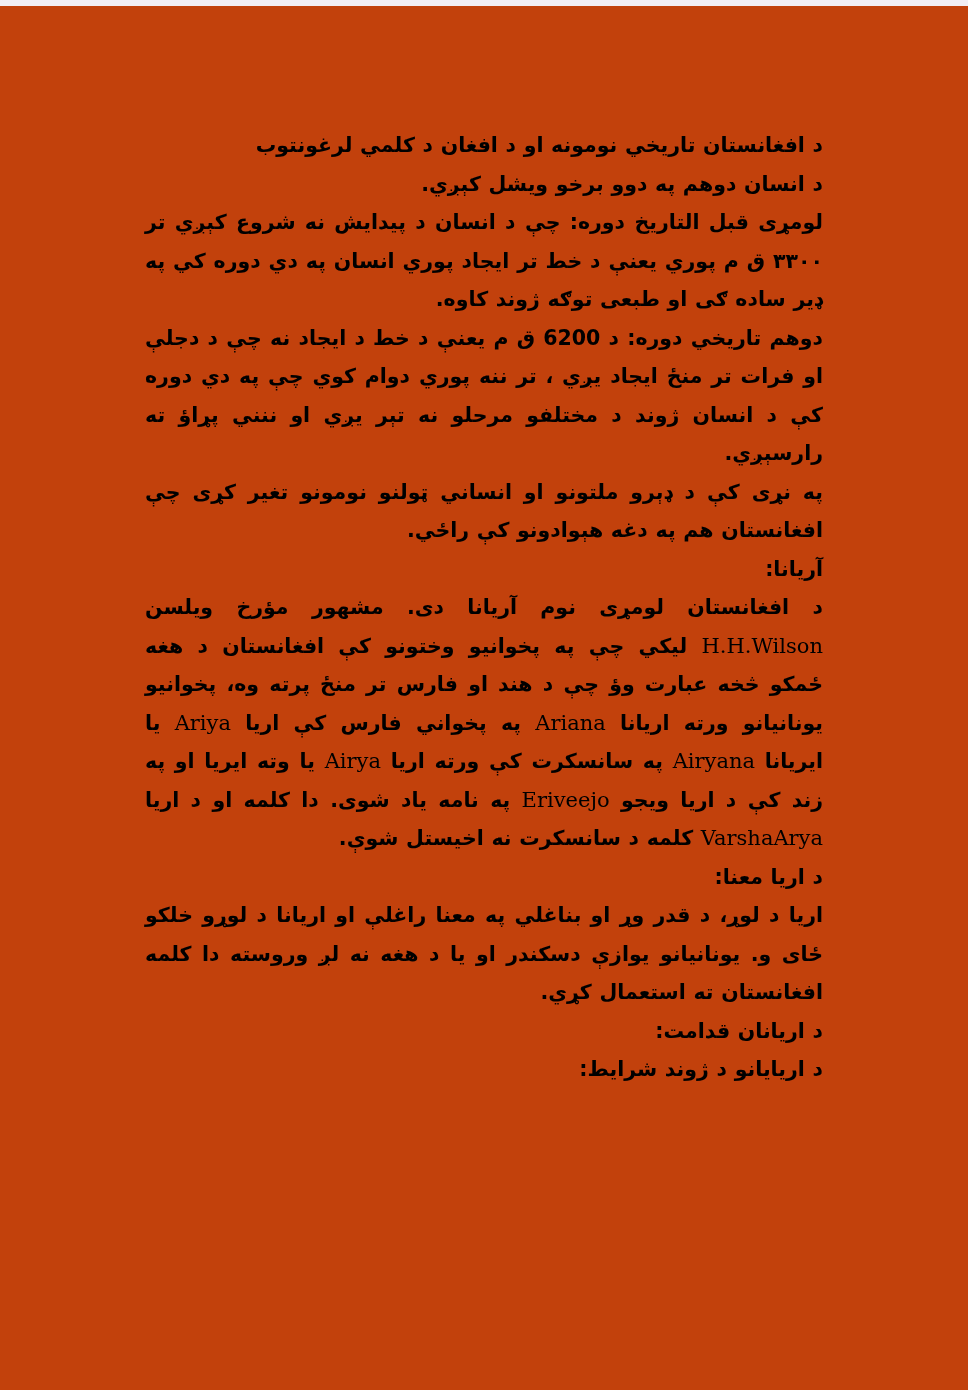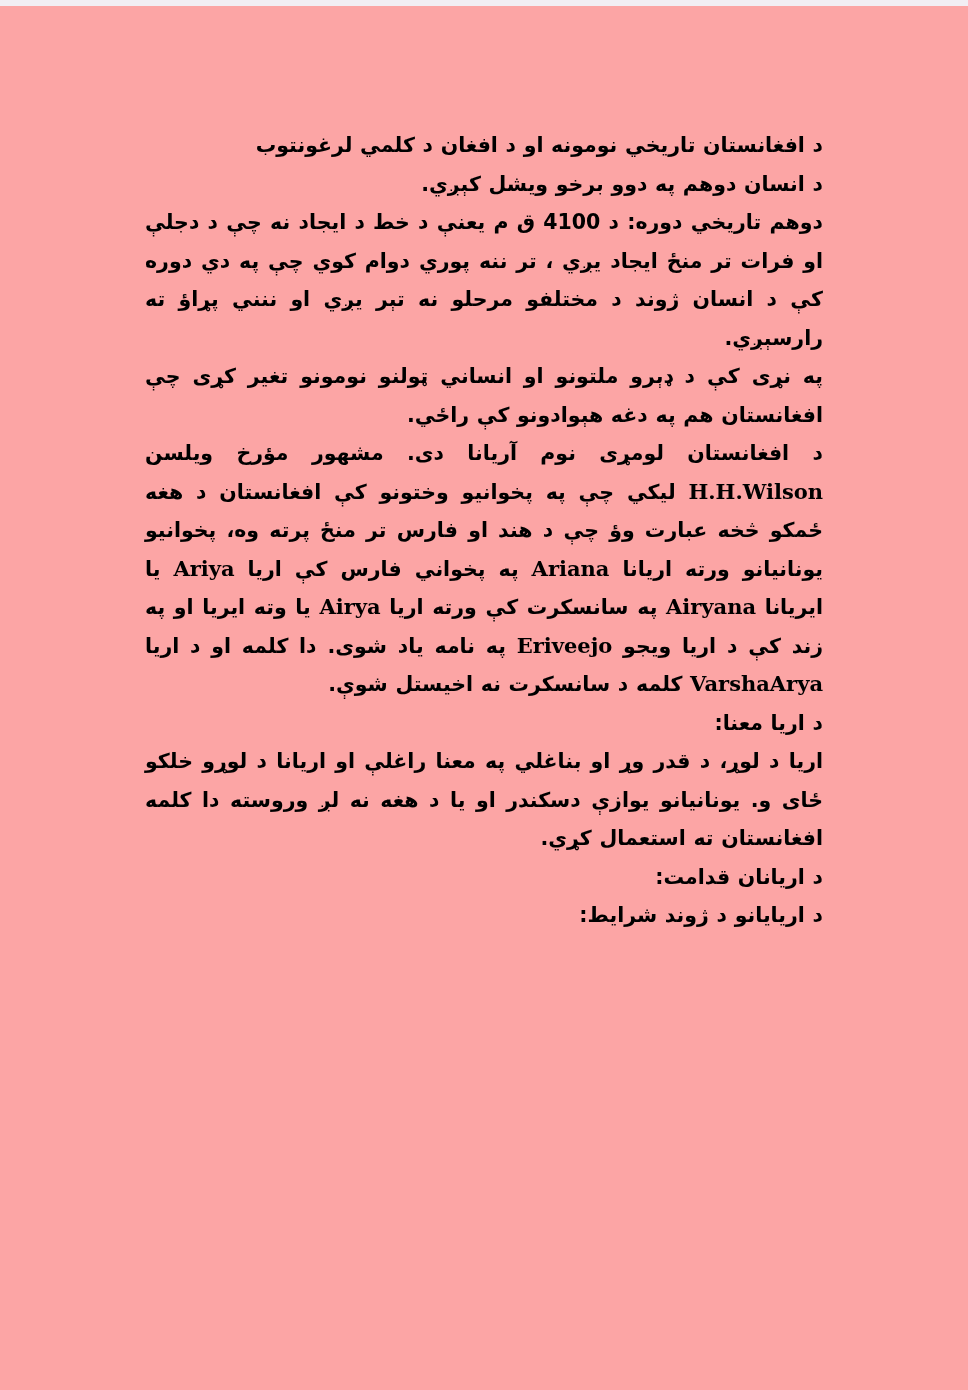--- a/index.html
+++ b/index.html
@@ -8,21 +8,21 @@
     padding: 0;
     background: #ffffff;
   }
   body {
     font-family: "DejaVu Sans", sans-serif;
   }
   .page {
     position: relative;
     width: 968px;
     height: 1390px;
-    background: #fca5a5;
+    background: #c2410c;
     overflow: hidden;
     box-sizing: border-box;
   }
   .top-band {
     position: absolute;
     top: 0;
     left: 0;
     width: 968px;
     height: 6px;
     background: #f2eef4;
@@ -52,46 +52,48 @@
     word-spacing: 0.5px;
   }
   
   p.single {
     text-align: right;
     text-align-last: right;
   }
   
   .latin {
     font-family: "DejaVu Serif", serif;
-    font-weight: 700;
+    font-weight: 400;
     direction: ltr;
     unicode-bidi: embed;
     font-size: 21px;
   }
 </style>
 </head>
 <body>
 
 <div class="page">
 
   <div class="top-band"></div>
 
   <div class="content">
 
     <p class="para single">د افغانستان تاريخي نومونه او د افغان د کلمي لرغونتوب</p>
 
     <p class="para single">د انسان دوهم په دوو برخو ويشل کېږي.</p>
 
+    <p class="para">لومړی قبل التاريخ دوره:  چې د انسان د پيدايش نه شروع کېږي تر ٣٣٠٠ ق م پوري يعنې د خط تر ايجاد پوري انسان په دي دوره کي په ډير ساده ګی او طبعی توګه ژوند کاوه.</p>
 
-    <p class="para">دوهم تاريخي دوره: د 4100 ق م يعنې د خط د ايجاد نه چې د دجلې او فرات تر منځ ايجاد يږي ، تر ننه پوري دوام کوي چې په دي دوره کې د انسان ژوند د مختلفو مرحلو نه تېر يږي او ننني پړاؤ ته رارسېږي.</p>
+    <p class="para">دوهم تاريخي دوره: د 6200 ق م يعنې د خط د ايجاد نه چې د دجلې او فرات تر منځ ايجاد يږي ، تر ننه پوري دوام کوي چې په دي دوره کې د انسان ژوند د مختلفو مرحلو نه تېر يږي او ننني پړاؤ ته رارسېږي.</p>
 
 
     <p class="para">په نړی کې د ډېرو ملتونو او انساني ټولنو نومونو تغير کړی چې افغانستان هم په دغه هېوادونو کې راځي.</p>
 
 
+    <p class="para single">آريانا:</p>
 
     <p class="para"><span>د افغانستان لومړی نوم آريانا دی. مشهور مؤرخ ويلسن </span><span class="latin">H.H.Wilson</span><span> ليکي چې په پخوانيو وختونو کې افغانستان د هغه ځمکو څخه عبارت وؤ چې د هند او فارس تر منځ پرته وه، پخوانيو يونانيانو ورته اريانا </span><span class="latin">Ariana</span><span> په پخواني فارس کې اريا </span><span class="latin">Ariya</span><span> يا ايريانا </span><span class="latin">Airyana</span><span> په سانسکرت کې ورته اريا </span><span class="latin">Airya</span><span> يا وته ايريا او په زند کې د اريا ويجو </span><span class="latin">Eriveejo</span><span> په نامه ياد شوی. دا کلمه او د اريا </span><span class="latin">Varsha</span><span class="latin">Arya</span><span> کلمه د سانسکرت نه اخيستل شوې.</span></p>
 
     <p class="para single">د اريا معنا:</p>
 
     <p class="para">اريا د لوړ، د قدر وړ او بناغلي په معنا راغلې او اريانا د لوړو خلکو ځای و. يونانيانو يوازې دسکندر او يا د هغه نه لږ وروسته دا کلمه  افغانستان  ته استعمال کړي.</p>
 
     <p class="para single">د اريانان قدامت:</p>
 
 

